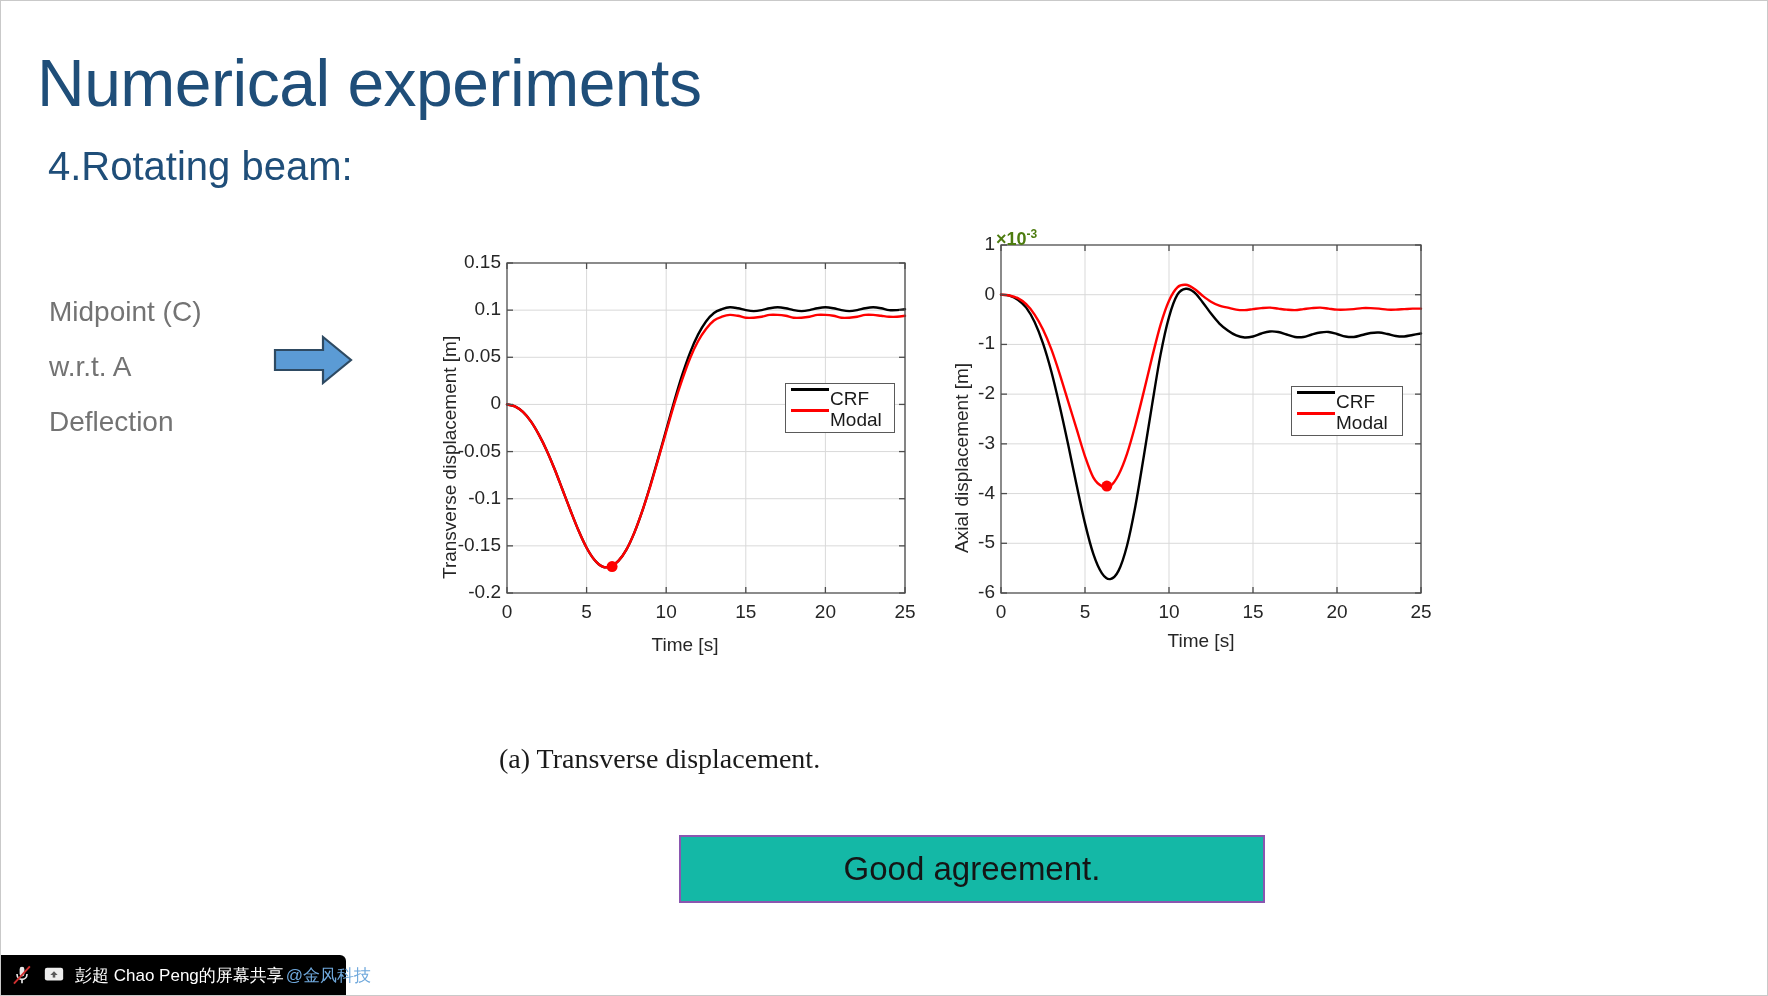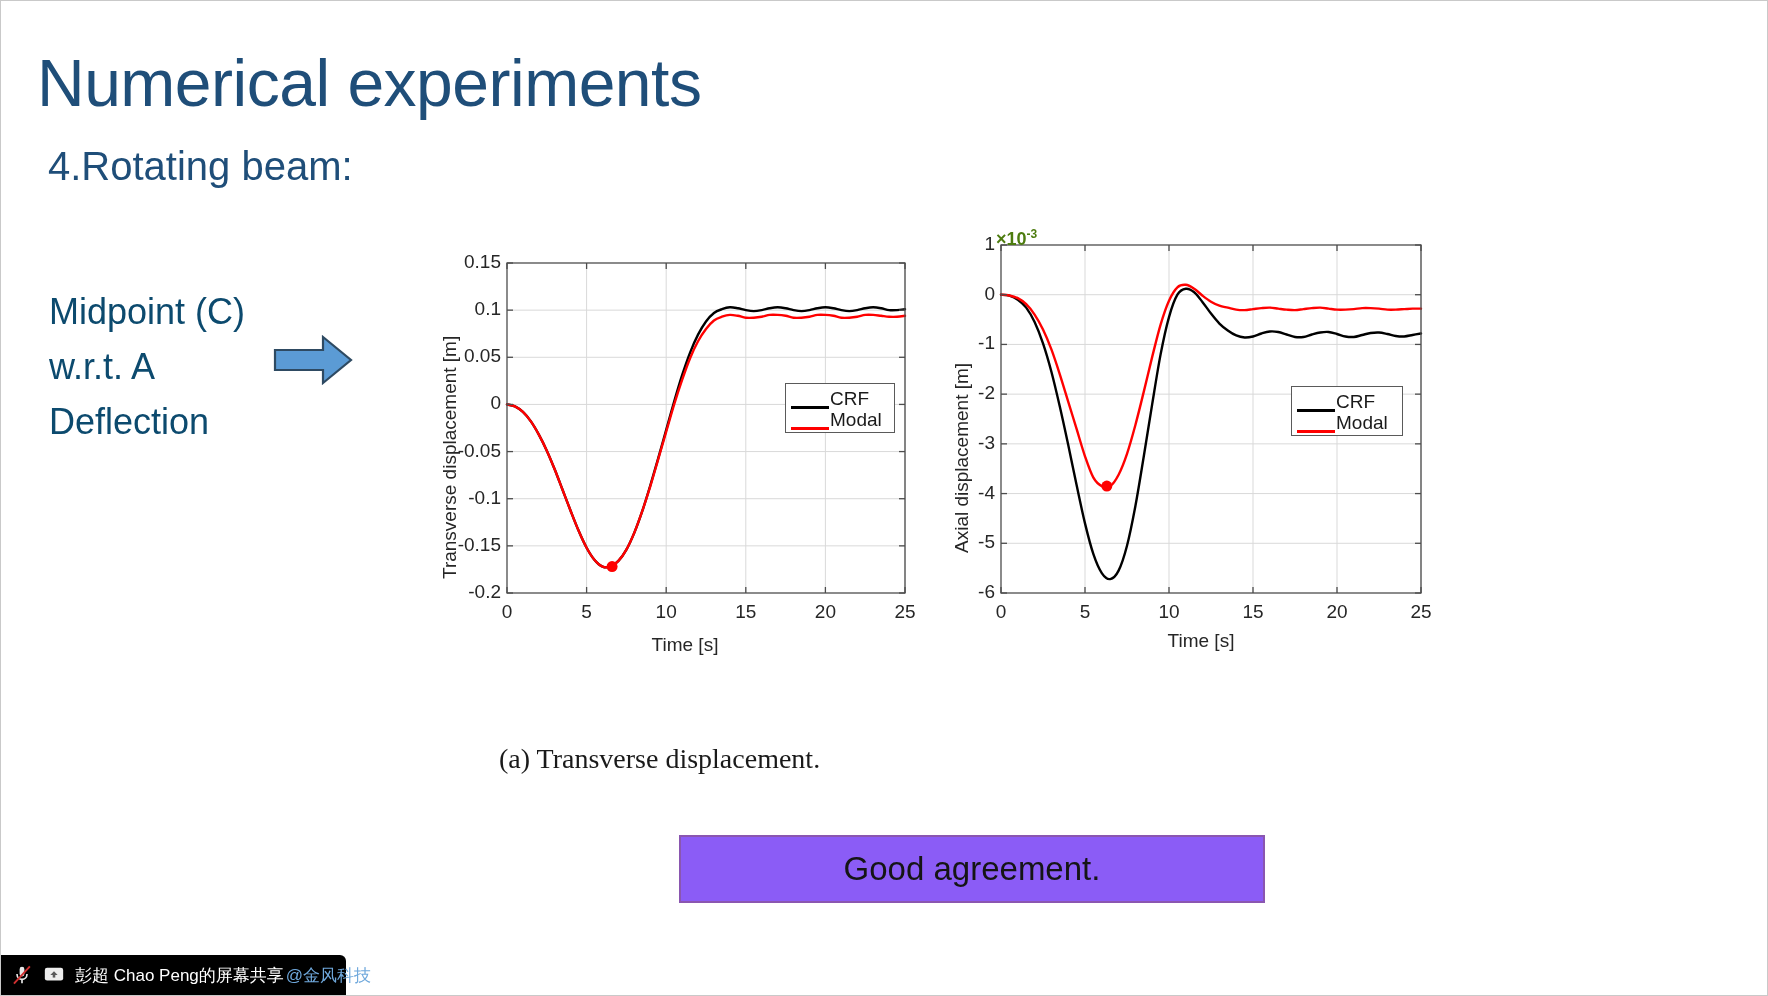--- a/index.html
+++ b/index.html
@@ -45,22 +45,22 @@
   }
 
   
   #bullets {
     position: absolute;
     left: 48px;
     top: 283px;
     width: 260px;
   }
   .bullet-line {
-    font-size: 36px;
-    color: #0c4a6e;
+    font-size: 28px;
+    color: #737373;
     line-height: 55px;
     white-space: nowrap;
   }
 
   
   #arrow-shape {
     position: absolute;
     left: 272px;
     top: 333px;
     width: 80px;
@@ -121,21 +121,21 @@
   
   .legend-box {
     position: absolute;
     background: #ffffff;
     border: 1px solid #5a5a5a;
     padding: 4px 7px 4px 5px;
     box-sizing: border-box;
   }
   .legend-row {
     display: flex;
-    align-items: flex-end;
+    align-items: flex-start;
     height: 21px;
   }
   .legend-swatch {
     width: 38px;
     height: 0;
     border-top-width: 3px;
     border-top-style: solid;
     margin-right: 1px;
   }
   .legend-text {
@@ -144,21 +144,21 @@
     line-height: 21px;
   }
 
   
   #callout-box {
     position: absolute;
     left: 678px;
     top: 834px;
     width: 586px;
     height: 68px;
-    background: #8b5cf6;
+    background: #14b8a6;
     border: 2px solid #8A56B0;
     box-sizing: border-box;
     display: flex;
     align-items: center;
     justify-content: center;
   }
   #callout-text {
     font-size: 33px;
     color: #151515;
   }

